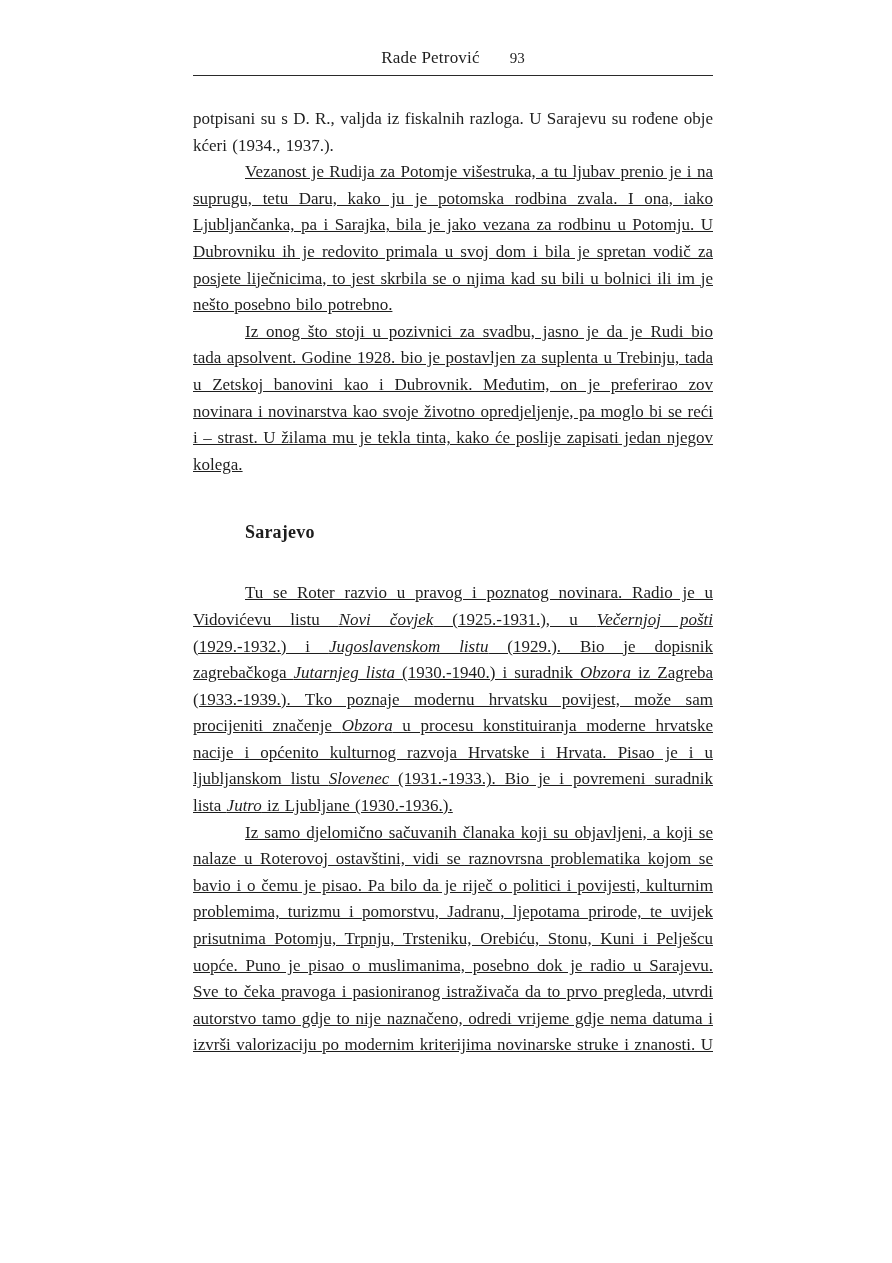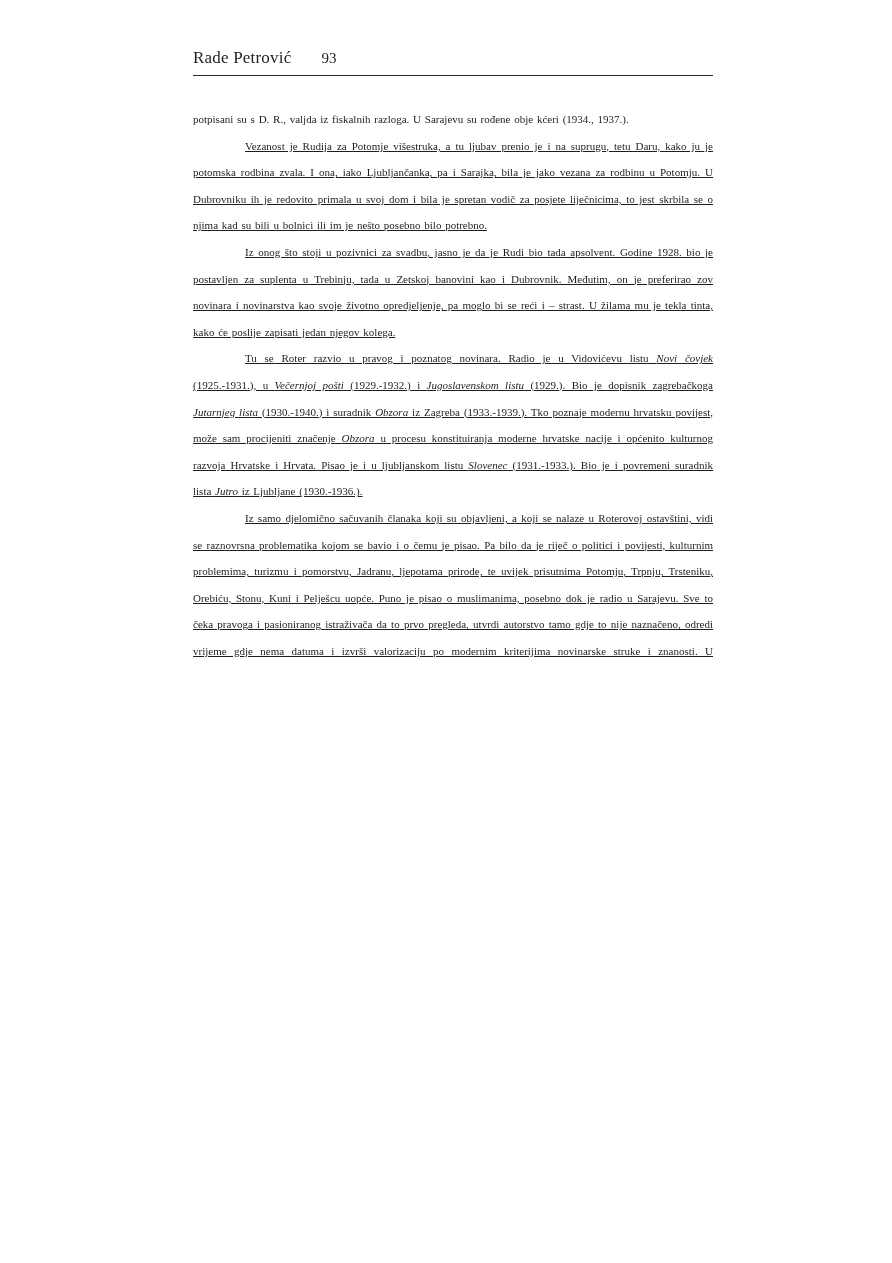--- a/index.html
+++ b/index.html
@@ -20,42 +20,42 @@
 
   .content {
     position: absolute;
     left: 193px;
     top: 48px;
     width: 520px;
   }
 
   .page-header {
     display: flex;
-    justify-content: flex-start;
+    justify-content: center;
     align-items: baseline;
     gap: 30px;
     padding-bottom: 7px;
     border-bottom: 1.5px solid #2a2a2a;
   }
 
   .page-header .author {
     font-size: 17px;
     letter-spacing: 0.2px;
   }
 
   .page-header .pagenum {
     font-size: 15px;
   }
 
   .page-body {
     padding-top: 30px;
   }
 
   .para {
-    font-size: 11px;
+    font-size: 17px;
     line-height: 26.6px;
     text-align: justify;
     word-spacing: 1px;
   }
 
   .para.indent {
     text-indent: 52px;
     text-decoration: underline;
   }
 
@@ -82,18 +82,19 @@
 
     <header class="page-header">
       <span class="author">Rade Petrović</span>
       <span class="pagenum">93</span>
     </header>
 
     <main class="page-body">
         <p class="para"><span>potpisani su s D. R., valjda iz fiskalnih razloga. U Sarajevu su rođene obje kćeri (1934., 1937.).</span></p>
         <p class="para indent"><span>Vezanost je Rudija za Potomje višestruka, a tu ljubav prenio je i na suprugu, tetu Daru, kako ju je potomska rodbina zvala. I ona, iako Ljubljančanka, pa i Sarajka, bila je jako vezana za rodbinu u Potomju. U Dubrovniku ih je redovito primala u svoj dom i bila je spretan vodič za posjete liječnicima, to jest skrbila se o njima kad su bili u bolnici ili im je nešto posebno bilo potrebno.</span></p>
         <p class="para indent"><span>Iz onog što stoji u pozivnici za svadbu, jasno je da je Rudi bio tada apsolvent. Godine 1928. bio je postavljen za suplenta u Trebinju, tada u Zetskoj banovini kao i Dubrovnik. Međutim, on je preferirao zov novinara i novinarstva kao svoje životno opredjeljenje, pa moglo bi se reći i – strast. U žilama mu je tekla tinta, kako će poslije zapisati jedan njegov kolega.</span></p>
+        <h2 class="section-heading">Sarajevo</h2>
         <p class="para indent"><span>Tu se Roter razvio u pravog i poznatog novinara. Radio je u Vidovićevu listu </span><em>Novi čovjek</em><span> (1925.-1931.), u </span><em>Večernjoj pošti</em><span> (1929.-1932.) i </span><em>Jugoslavenskom listu</em><span> (1929.). Bio je dopisnik zagrebačkoga </span><em>Jutarnjeg lista</em><span> (1930.-1940.) i suradnik </span><em>Obzora</em><span> iz Zagreba (1933.-1939.). Tko poznaje modernu hrvatsku povijest, može sam procijeniti značenje </span><em>Obzora</em><span> u procesu konstituiranja moderne hrvatske nacije i općenito kulturnog razvoja Hrvatske i Hrvata. Pisao je i u ljubljanskom listu </span><em>Slovenec</em><span> (1931.-1933.). Bio je i povremeni suradnik lista </span><em>Jutro</em><span> iz Ljubljane (1930.-1936.).</span></p>
         <p class="para indent justify-last"><span>Iz samo djelomično sačuvanih članaka koji su objavljeni, a koji se nalaze u Roterovoj ostavštini, vidi se raznovrsna problematika kojom se bavio i o čemu je pisao. Pa bilo da je riječ o politici i povijesti, kulturnim problemima, turizmu i pomorstvu, Jadranu, ljepotama prirode, te uvijek prisutnima Potomju, Trpnju, Trsteniku, Orebiću, Stonu, Kuni i Pelješcu uopće. Puno je pisao o muslimanima, posebno dok je radio u Sarajevu. Sve to čeka pravoga i pasioniranog istraživača da to prvo pregleda, utvrdi autorstvo tamo gdje to nije naznačeno, odredi vrijeme gdje nema datuma i izvrši valorizaciju po modernim kriterijima novinarske struke i znanosti. U</span></p>
       </main>
 
   </div>
 </div>
 
 </body></html>

